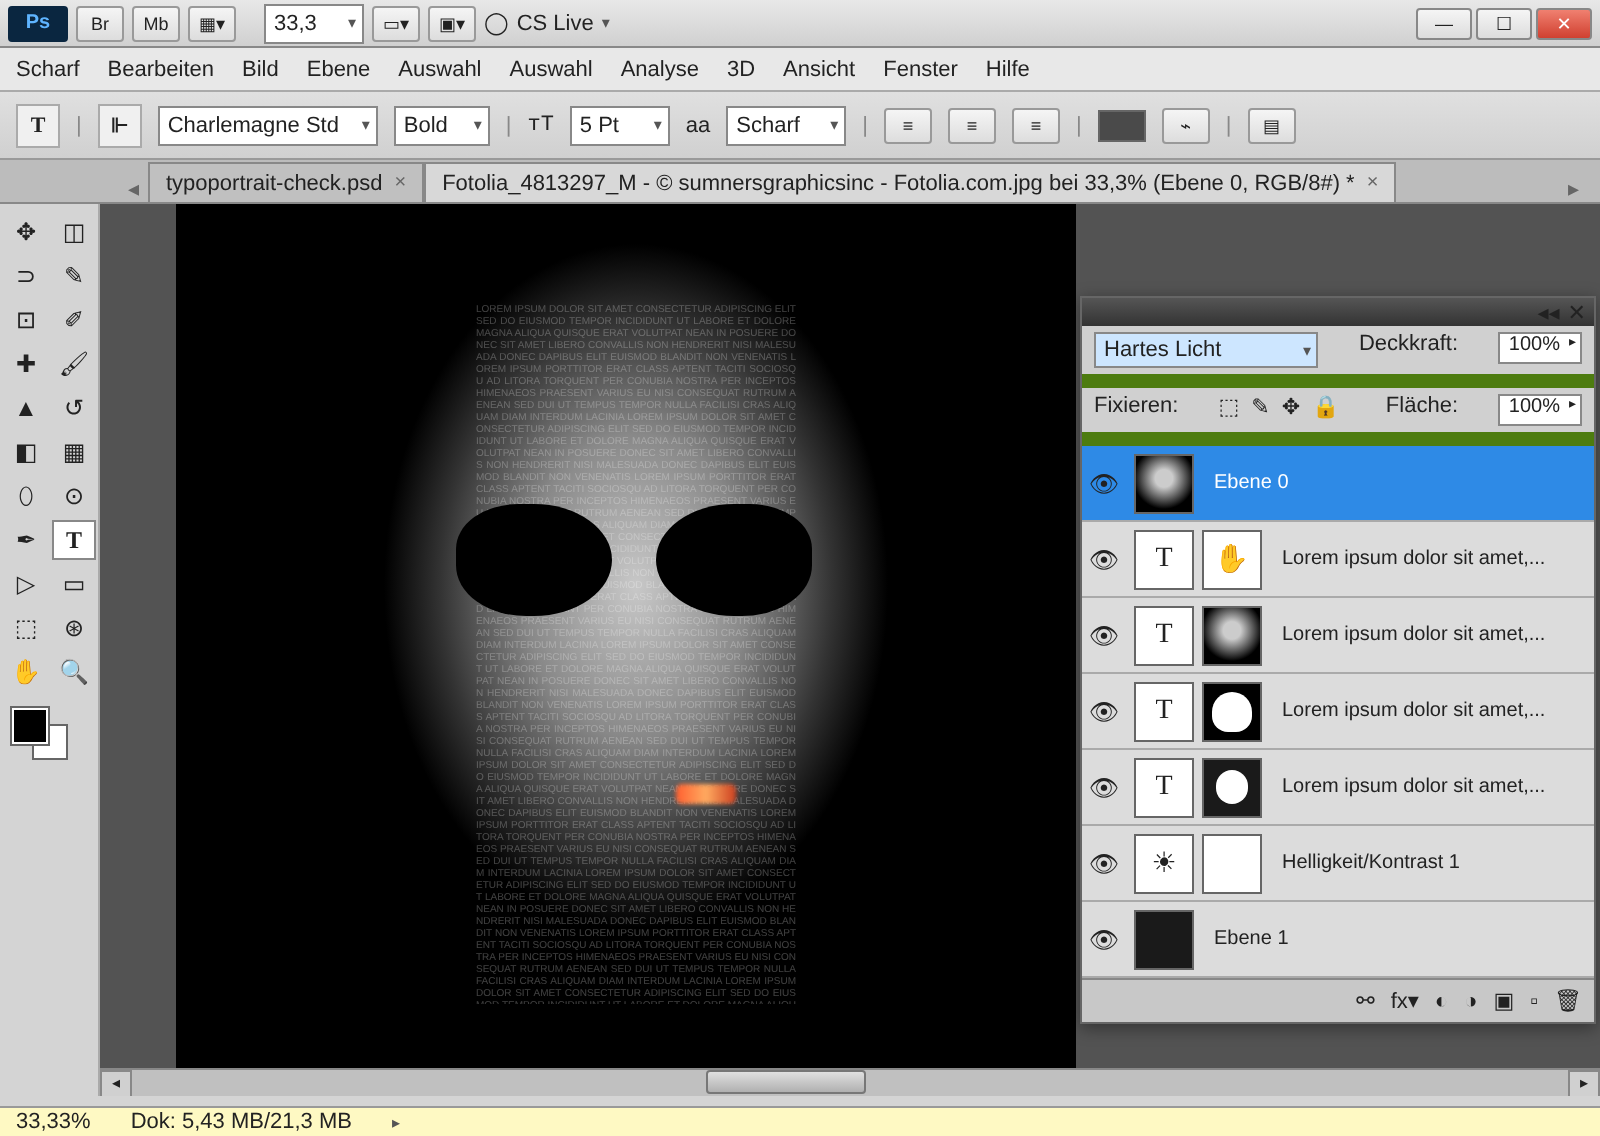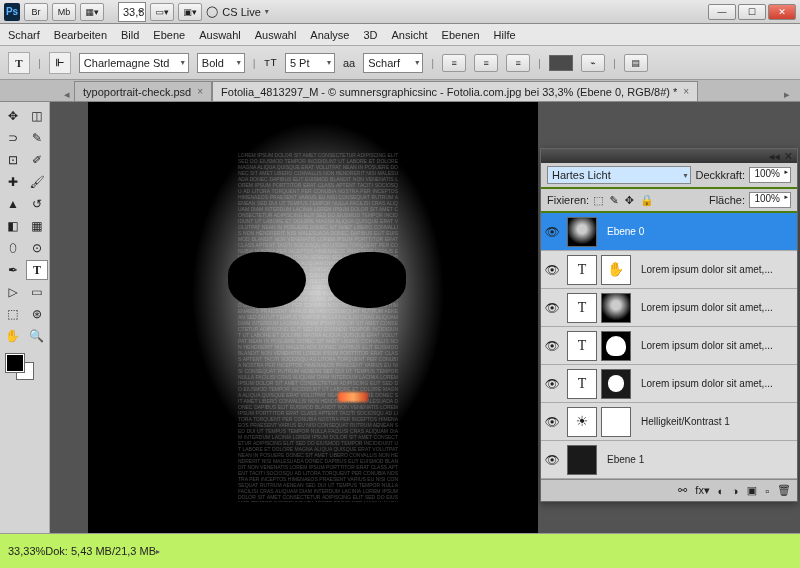--- a/index.html
+++ b/index.html
@@ -1,18 +1,18 @@
 <!DOCTYPE html>
 <html><head>
 <meta charset="utf-8">
 <style>
 *{box-sizing:border-box;margin:0;padding:0;font-family:"Segoe UI",Tahoma,sans-serif;font-size:11px;color:#222}
 body{width:800px;height:568px;background:#d4d4d4;overflow:hidden;position:relative}
 .titlebar{height:24px;background:linear-gradient(#e8e8e8,#d0d0d0);display:flex;align-items:center;padding:0 4px;border-bottom:1px solid #888;gap:4px}
-.ps-icon{width:16px;height:18px;background:#0a2640;color:#5fb4ff;display:flex;align-items:center;justify-content:center;font-weight:bold;font-size:10px;border-radius:2px}
+.ps-icon{width:30px;height:18px;background:#0a2640;color:#5fb4ff;display:flex;align-items:center;justify-content:center;font-weight:bold;font-size:10px;border-radius:2px}
 .tb-btn{width:24px;height:18px;background:linear-gradient(#f5f5f5,#ddd);border:1px solid #999;border-radius:2px;display:flex;align-items:center;justify-content:center;font-size:9px}
 .tb-sep{width:6px}
 .tb-center{flex:1;display:flex;gap:2px;justify-content:center}
 .pill{padding:2px 10px;border-radius:3px;background:linear-gradient(#f0f0f0,#d8d8d8);border:1px solid #999;cursor:pointer}
 .pill.active{background:linear-gradient(#888,#aaa);color:#fff;border-color:#666}
 .win-btns{display:flex;gap:2px;margin-left:auto}
 .win-btn{width:28px;height:16px;border:1px solid #888;border-radius:2px;background:linear-gradient(#f5f5f5,#ddd);display:flex;align-items:center;justify-content:center;font-size:9px}
 .win-btn.close{background:linear-gradient(#f08070,#d04030);color:#fff}
 .menubar{height:22px;background:#e8e8e8;border-bottom:1px solid #aaa;display:flex;align-items:center;padding:0 8px;gap:14px}
 .menubar span{cursor:pointer}
@@ -38,54 +38,54 @@
 .glasses{position:absolute;top:130px;left:40px;width:180px;height:60px}
 .lens{position:absolute;width:78px;height:56px;background:#000;border-radius:40% 50% 50% 45%}
 .lens.r{left:100px;transform:scaleX(-1)}
 .cig{position:absolute;top:270px;left:150px;width:30px;height:10px;background:linear-gradient(90deg,#ff6030,#ffaa60,#cc4020);border-radius:3px;filter:blur(1px)}
 .txtov{position:absolute;inset:0;font-size:5px;line-height:6px;color:rgba(255,255,255,.25);overflow:hidden;padding:30px 50px;word-break:break-all;text-align:justify}
 .layers-panel{position:absolute;right:2px;top:46px;width:258px;background:#d0d0d0;border:1px solid #666;box-shadow:0 2px 8px rgba(0,0,0,.4)}
 .lp-head{height:14px;background:linear-gradient(#555,#333);display:flex;justify-content:flex-end;align-items:center;padding:0 4px;color:#ccc;font-size:8px;gap:4px}
 .lp-tabs{display:flex;background:#b8b8b8;border-bottom:1px solid #888}
 .lp-tab{padding:3px 10px;font-size:10px;cursor:pointer}
 .lp-tab.active{background:#d0d0d0;border-right:1px solid #888}
-.lp-row{display:flex;align-items:center;padding:3px 6px;gap:4px;border-bottom:2px solid #4d7c0f;font-size:10px}
+.lp-row{display:flex;align-items:flex-start;padding:3px 6px;gap:20px;border-bottom:7px solid #4d7c0f;font-size:10px}
 .lp-row .dropdown{flex:1;height:18px;font-size:10px}
 .pct{width:42px;height:16px;background:#fff;border:1px solid #888;text-align:right;padding:0 10px 0 2px;font-size:10px;position:relative}
 .pct::after{content:"▸";position:absolute;right:2px;font-size:7px}
 .layer-list{max-height:280px;overflow:auto;background:#dcdcdc}
 .layer{display:flex;align-items:center;height:38px;border-bottom:1px solid #aaa;background:#dcdcdc}
 .layer.sel{background:#2e8ae6}
 .layer.sel .lname{color:#fff}
 .eye{width:22px;display:flex;justify-content:center;font-size:12px}
 .thumbs{display:flex;gap:4px;padding:0 4px}
 .thumb{width:30px;height:30px;border:1px solid #666;background:#fff;display:flex;align-items:center;justify-content:center;font-family:serif;font-size:14px}
 .thumb.dark{background:#1a1a1a}
 .thumb.mask{background:#fff}
 .lname{font-size:10px;padding-left:6px;white-space:nowrap;overflow:hidden}
 .lp-foot{height:22px;background:#c8c8c8;border-top:1px solid #888;display:flex;align-items:center;justify-content:flex-end;gap:8px;padding:0 6px;font-size:11px;color:#555}
-.statusbar{position:absolute;bottom:0;left:0;right:0;height:35px;background:#bef264;border-top:1px solid #999;display:flex;align-items:center;padding:0 8px;font-size:10px}
+.statusbar{position:absolute;bottom:0;left:0;right:0;height:15px;background:#fef9c3;border-top:1px solid #999;display:flex;align-items:center;padding:0 8px;gap:20px;font-size:10px}
 .tri{font-size:8px;color:#555}
 .scrollh{position:absolute;bottom:0;left:0;right:0;height:14px;background:#c0c0c0;border-top:1px solid #888;display:flex;align-items:center}
 .scrollh .track{flex:1;height:14px;position:relative}
 .scrollh .thumb-s{position:absolute;left:40%;width:80px;height:12px;background:linear-gradient(#e0e0e0,#b0b0b0);border:1px solid #777;border-radius:2px;top:0}
 .sbtn{width:16px;height:14px;background:#d0d0d0;border:1px solid #888;display:flex;align-items:center;justify-content:center;font-size:8px}
 .lock-icons{display:flex;gap:6px;font-size:10px;color:#444}
 .mini-face{width:100%;height:100%;background:radial-gradient(circle at 50% 40%,#ccc 20%,#000 70%)}
 </style>
 </head>
 <body>
 
 <div class="titlebar">
   <div class="ps-icon">Ps</div>
   <div class="tb-btn">Br</div>
   <div class="tb-btn">Mb</div>
   <div class="tb-btn">▦▾</div>
   <div class="tb-sep"></div>
-  <div class="dropdown" style="width:28px">
+  <div class="dropdown" style="width:50px">
       <span>33,3</span>
     </div>
   <div class="tb-btn">▭▾</div>
   <div class="tb-btn">▣▾</div>
   <div style="display:flex;align-items:center;gap:4px">
     <span>◯</span>
     <span>CS Live</span>
     <span class="tri">▾</span>
   </div>
   <div class="win-btns">
@@ -98,21 +98,21 @@
 <div class="menubar">
   <span>Scharf</span>
   <span>Bearbeiten</span>
   <span>Bild</span>
   <span>Ebene</span>
   <span>Auswahl</span>
   <span>Auswahl</span>
   <span>Analyse</span>
   <span>3D</span>
   <span>Ansicht</span>
-  <span>Ebenen</span>
+  <span>Fenster</span>
   <span>Hilfe</span>
 </div>
 
 <div class="optbar">
   <div class="opt-icon">T</div>
   <span style="color:#888">|</span>
   <div class="opt-icon" style="font-size:10px">⊩</div>
   <div class="dropdown" style="width:110px">
       <span>Charlemagne Std</span>
     </div>

